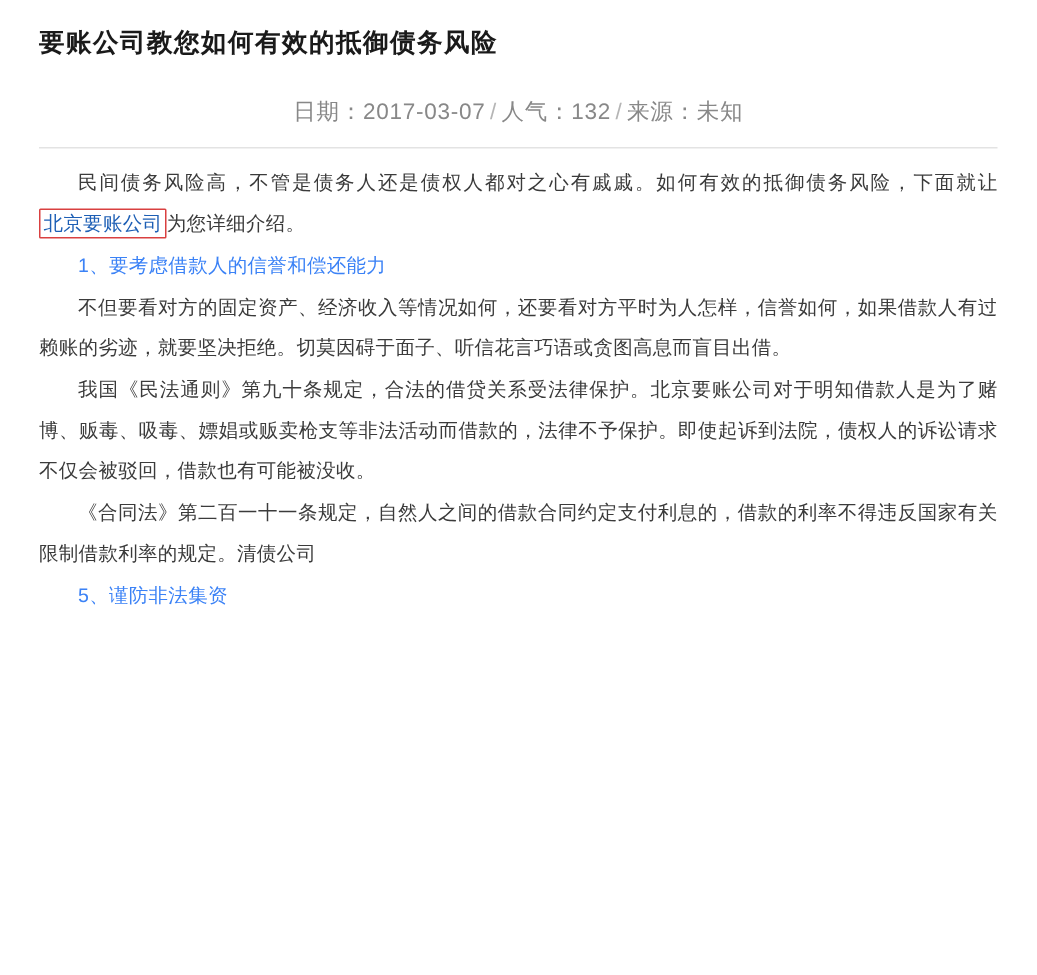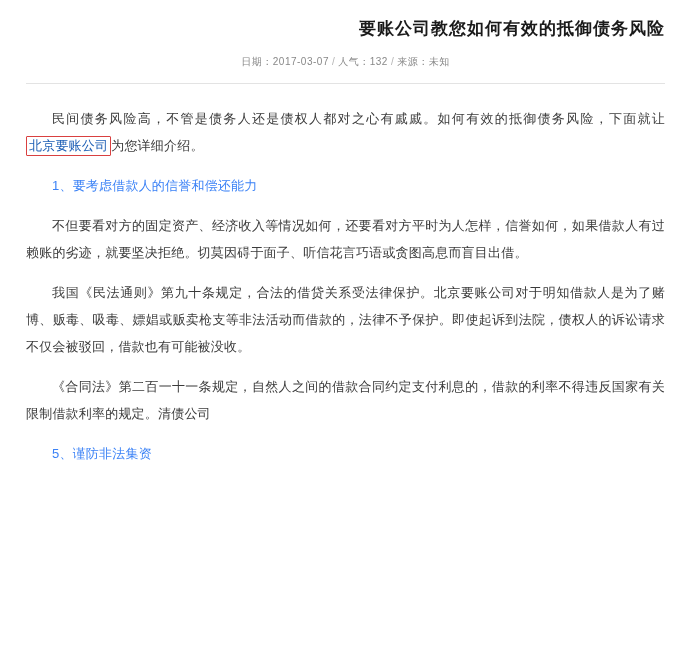--- a/index.html
+++ b/index.html
@@ -13,53 +13,53 @@
     overflow: hidden;
     font-family: "Liberation Sans", sans-serif;
     color: #333333;
   }
   .page {
     width: 691px;
     box-sizing: border-box;
     padding: 0 26px;
   }
   .article-title {
-    text-align: right;
+    text-align: left;
     font-size: 17px;
     font-weight: bold;
     color: #1a1a1a;
     letter-spacing: 1px;
     margin: 10px 0 0 0;
     padding-top: 6px;
     line-height: 26px;
   }
   .meta-line {
     text-align: center;
-    font-size: 10px;
+    font-size: 15px;
     color: #888888;
-    margin-top: 13px;
+    margin-top: 23px;
     letter-spacing: 0.5px;
   }
   .meta-sep {
     color: #b5b5b5;
     padding: 0 3px;
   }
   .divider {
     border: 0;
     border-top: 1px solid #e3e3e3;
     margin: 14px 0 0 0;
   }
   .body-content {
     padding-top: 8px;
   }
   p.para {
     font-size: 13px;
     line-height: 27px;
     color: #3b3b3b;
-    margin: 13px 0 0 0;
+    margin: 1px 0 0 0;
     text-align: justify;
     text-justify: inter-ideograph;
     letter-spacing: 0.2px;
   }
   p.indent {
     text-indent: 26px;
   }
   p.heading {
     text-indent: 26px;
     color: #3b82f6;

